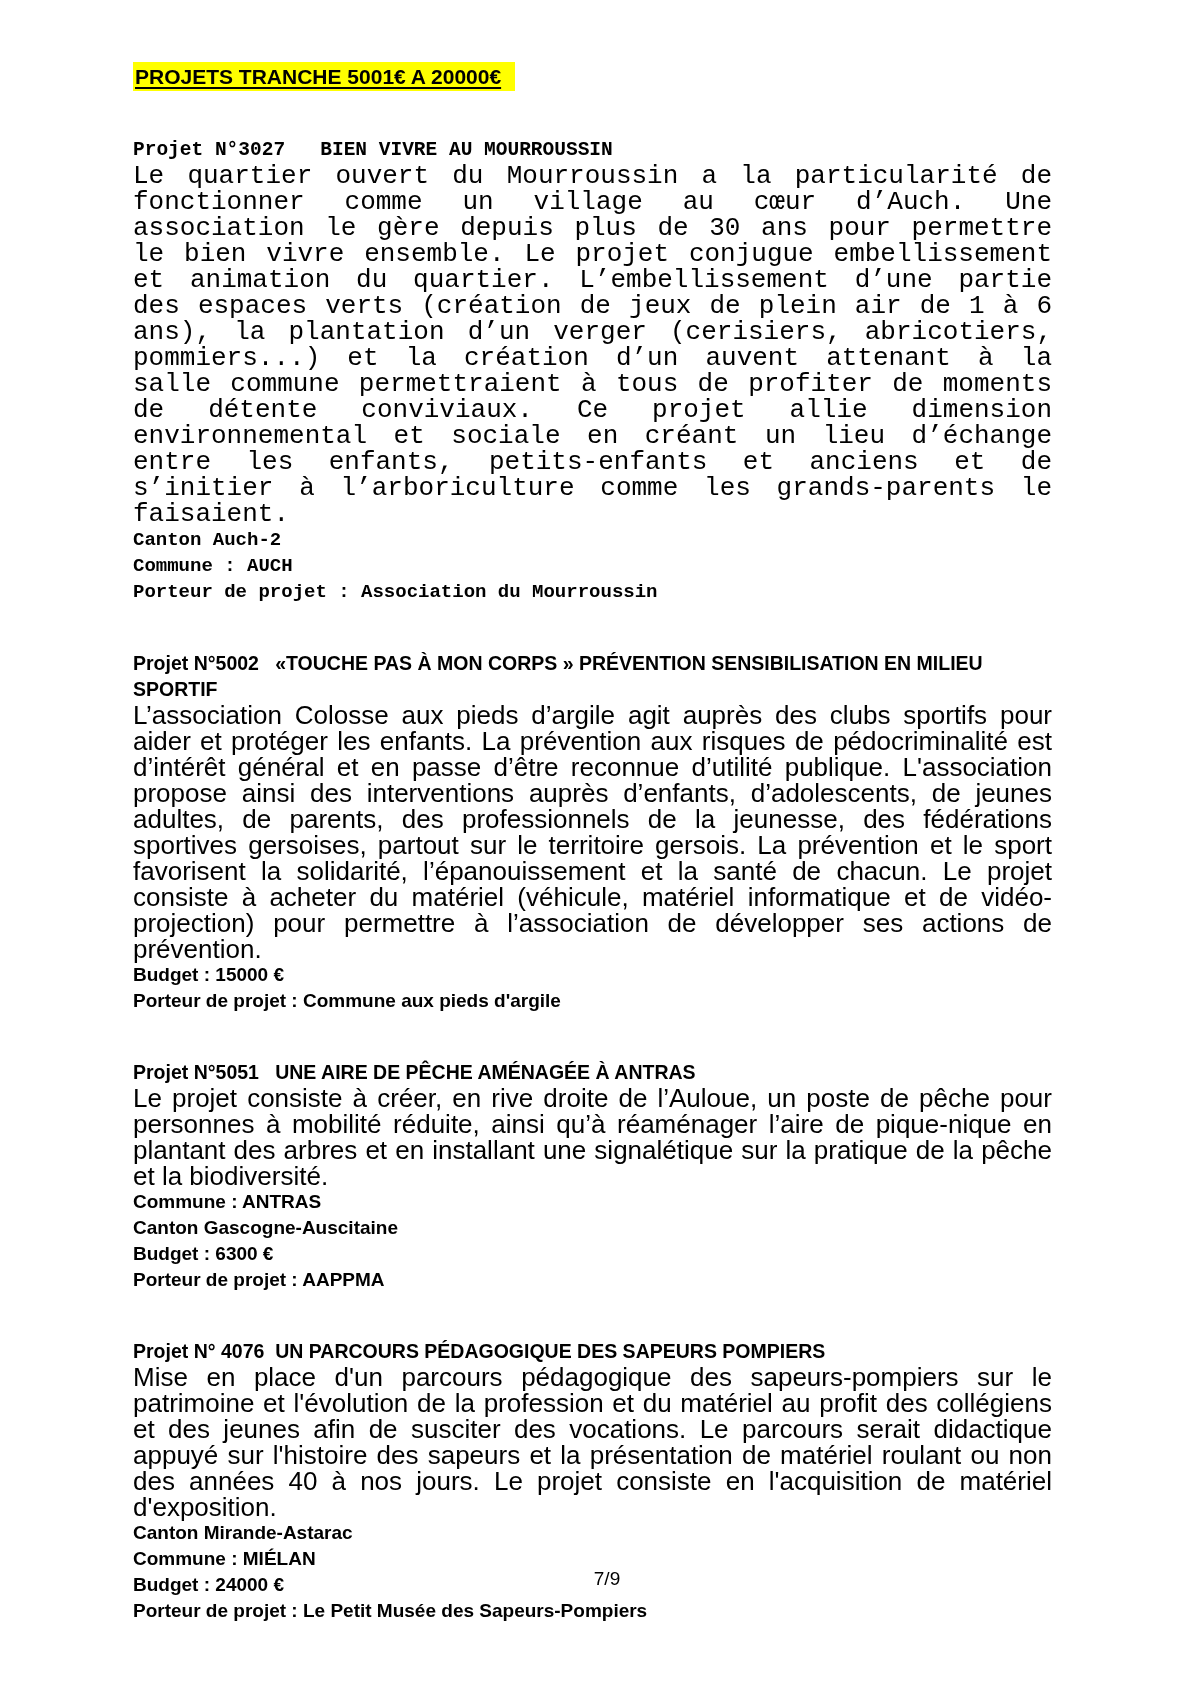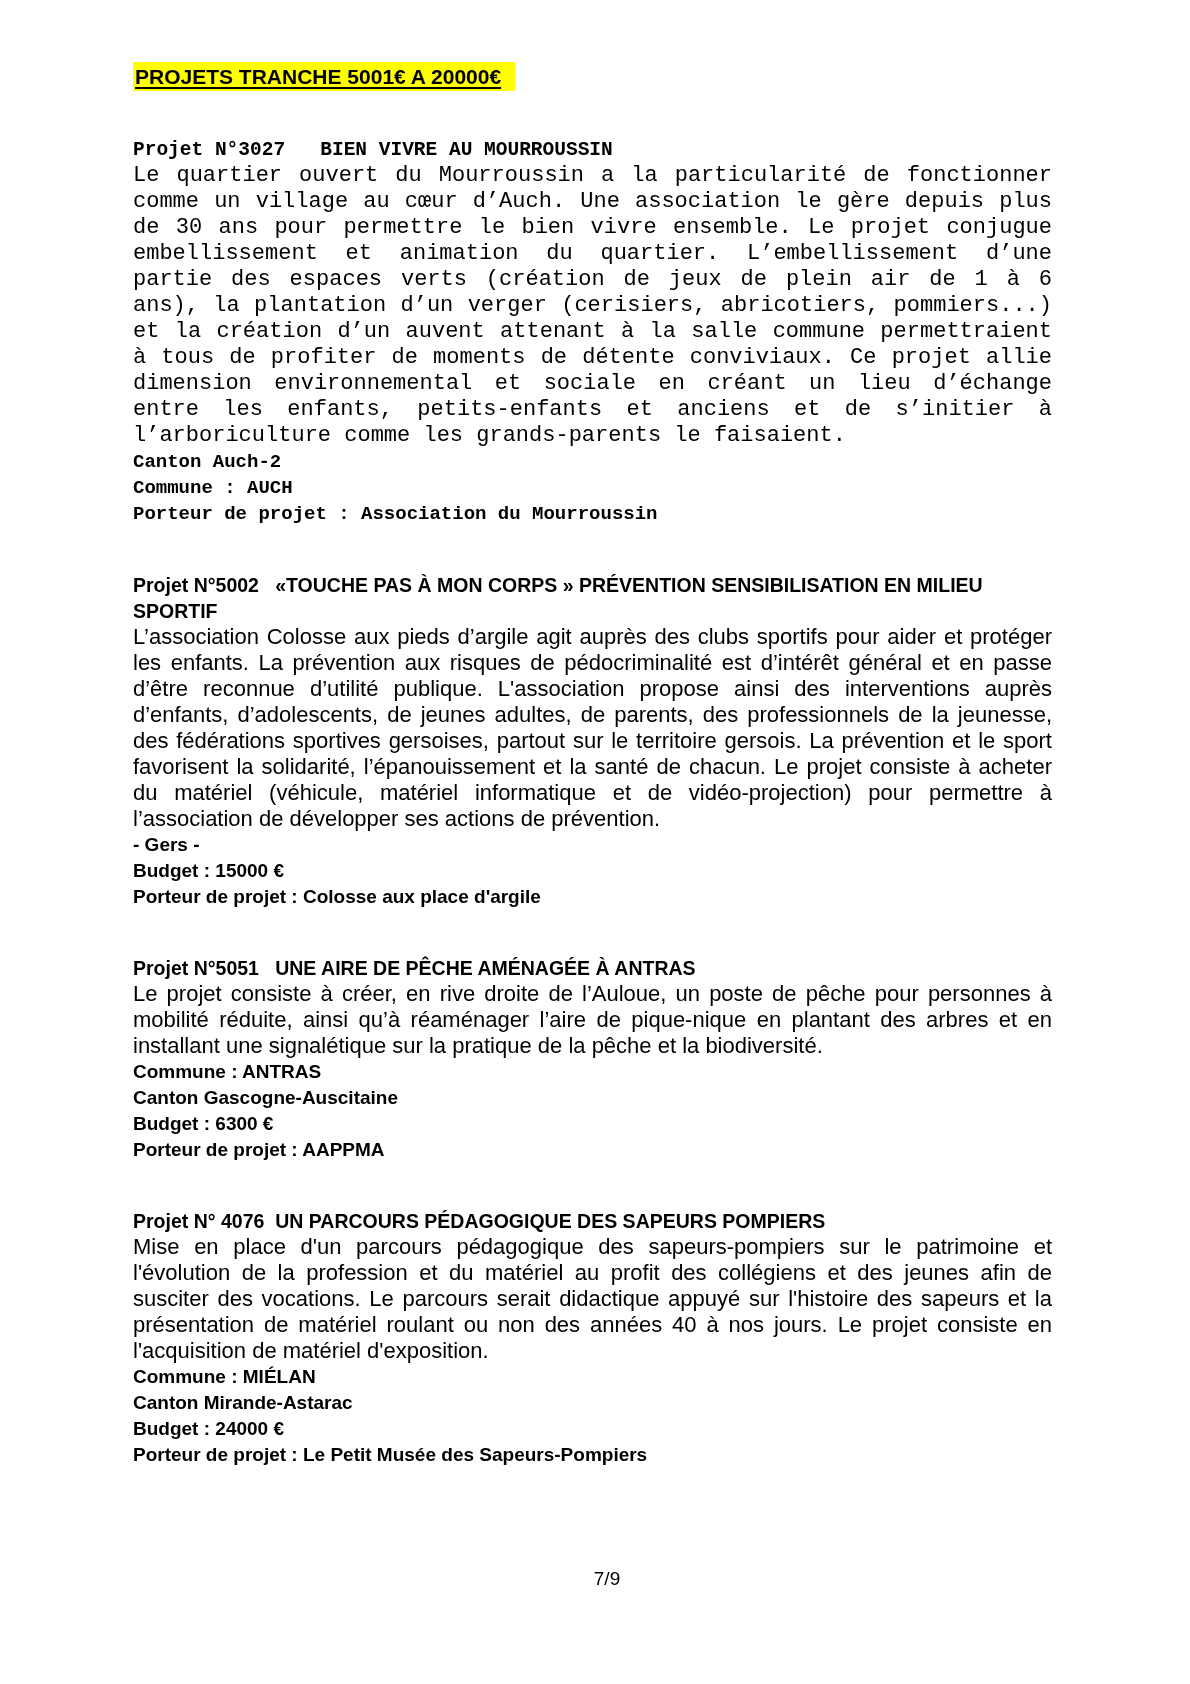--- a/index.html
+++ b/index.html
@@ -27,21 +27,21 @@
   section.project { margin-top:45px; }
   section.project:first-of-type { margin-top:46px;font-family:Liberation Mono, monospace; }
   .project-heading {
     font-size:19.5px;
     font-weight:bold;
     margin:0;
     line-height:26px;
     white-space:pre-wrap;
   }
   .project-description {
-    font-size:22px;
+    font-size:26px;
     margin:0;
     line-height:26px;
     text-align:justify;
   }
   .detail {
     font-size:19px;
     font-weight:bold;
     line-height:26px;
   }
   .footer {
@@ -68,38 +68,37 @@
     <h2 class="project-heading">Projet N°3027   BIEN VIVRE AU MOURROUSSIN</h2>
     <p class="project-description">Le quartier ouvert du Mourroussin a la particularité de fonctionner comme un village au cœur d’Auch. Une association le gère depuis plus de 30 ans pour permettre le bien vivre ensemble. Le projet conjugue embellissement et animation du quartier. L’embellissement d’une partie des espaces verts (création de jeux de plein air de 1 à 6 ans), la plantation d’un  verger (cerisiers, abricotiers, pommiers...) et la création d’un auvent attenant à la salle commune permettraient à tous de profiter de moments de détente conviviaux. Ce projet  allie dimension environnemental et sociale en créant un lieu d’échange entre les enfants, petits-enfants et anciens et de s’initier à l’arboriculture comme les grands-parents le faisaient.</p>
     <div class="detail">Canton Auch-2</div>
     <div class="detail">Commune : AUCH</div>
     <div class="detail">Porteur de projet : Association du Mourroussin</div>
   </section>
 
   <section class="project">
     <h2 class="project-heading">Projet N°5002   «TOUCHE PAS À MON CORPS » PRÉVENTION SENSIBILISATION EN MILIEU SPORTIF</h2>
     <p class="project-description">L’association Colosse aux pieds d’argile agit auprès des clubs sportifs pour aider et protéger les enfants. La prévention aux risques de pédocriminalité est d’intérêt général et en passe d’être reconnue d’utilité publique. L'association propose ainsi des interventions auprès d’enfants, d’adolescents, de jeunes adultes, de parents, des professionnels de la jeunesse, des fédérations sportives gersoises, partout sur le territoire gersois. La prévention et le sport favorisent la solidarité, l’épanouissement et la santé de chacun. Le projet consiste à acheter du matériel (véhicule, matériel informatique et de vidéo-projection) pour permettre à l’association de développer ses actions de prévention.</p>
-    <div class="detail">- Gers -</div>
     <div class="detail">Budget : 15000 €</div>
-    <div class="detail">Porteur de projet : Colosse aux place d'argile</div>
+    <div class="detail">Porteur de projet : Commune aux pieds d'argile</div>
   </section>
 
   <section class="project">
     <h2 class="project-heading">Projet N°5051   UNE AIRE DE PÊCHE AMÉNAGÉE À ANTRAS</h2>
     <p class="project-description">Le projet consiste à créer, en rive droite de l’Auloue, un poste de pêche pour personnes à mobilité réduite, ainsi qu’à réaménager l’aire de pique-nique en plantant des arbres et en installant une signalétique sur la pratique de la pêche et la biodiversité.</p>
     <div class="detail">Commune : ANTRAS</div>
     <div class="detail">Canton Gascogne-Auscitaine</div>
     <div class="detail">Budget : 6300 €</div>
     <div class="detail">Porteur de projet : AAPPMA</div>
   </section>
 
   <section class="project">
     <h2 class="project-heading">Projet N° 4076  UN PARCOURS PÉDAGOGIQUE DES SAPEURS POMPIERS</h2>
     <p class="project-description">Mise en place d'un parcours pédagogique des sapeurs-pompiers sur le patrimoine et l'évolution de la profession et du matériel au profit des collégiens et des jeunes afin de susciter des vocations. Le parcours serait didactique appuyé sur l'histoire des sapeurs et la présentation de matériel roulant ou non des années 40 à nos jours. Le projet consiste en l'acquisition de matériel d'exposition.</p>
+    <div class="detail">Canton Mirande-Astarac</div>
     <div class="detail">Commune : MIÉLAN</div>
-    <div class="detail">Canton Mirande-Astarac</div>
     <div class="detail">Budget : 24000 €</div>
     <div class="detail">Porteur de projet : Le Petit Musée des Sapeurs-Pompiers</div>
   </section>
 
   <div class="footer">7/9</div>
 
 </div>
 
 </body></html>

